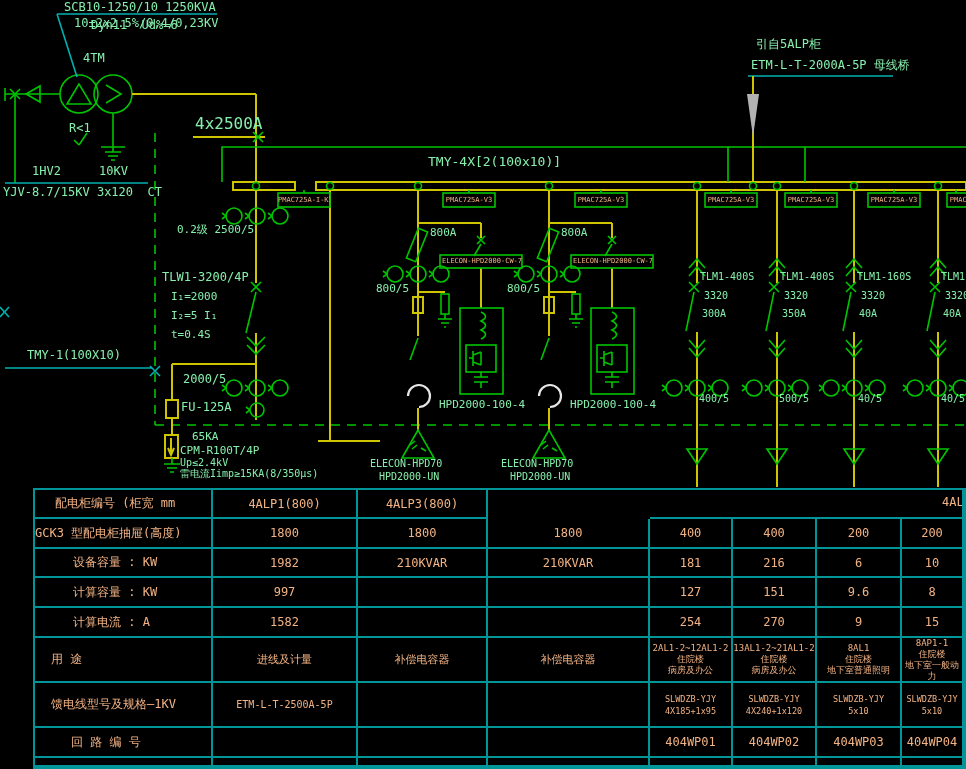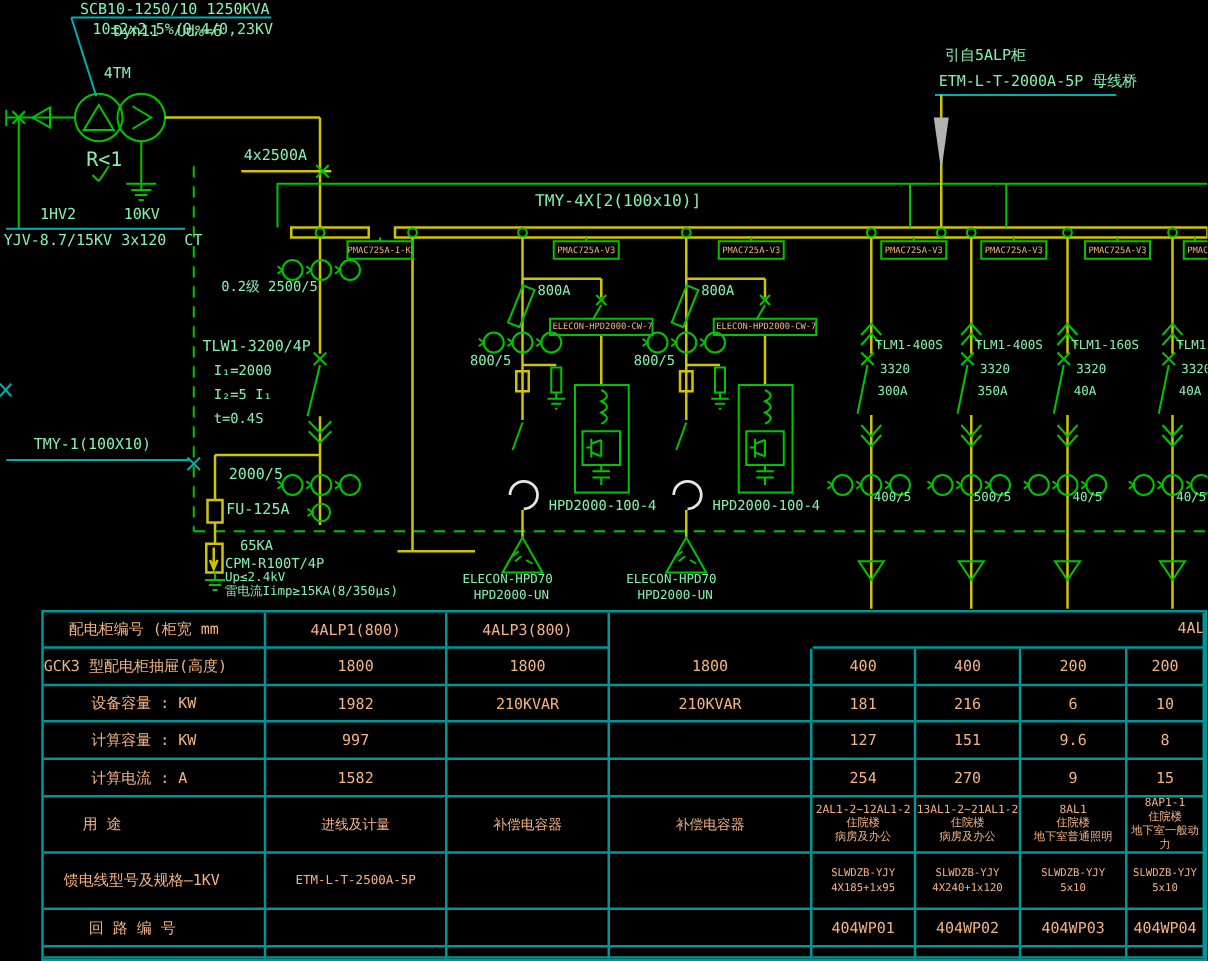--- a/index.html
+++ b/index.html
@@ -170,25 +170,25 @@
     <path class="c" d="M748 76 H893"></path>
     <path class="y" d="M753 76 V182"></path>
     <polygon class="gf" points="747,94 759,94 753,137"></polygon>
   </g>
 </svg>
 
 <div class="lbl" style="left:64px;top:1px;font-size:12px">SCB10-1250/10 1250KVA</div>
 <div class="lbl" style="left:74px;top:17px;font-size:12px">10±2x2.5%/0,4/0,23KV</div>
 <div class="lbl" style="left:91px;top:19px;font-size:12px">Dyn11  Ud%=6</div>
 <div class="lbl" style="left:83px;top:52px;font-size:12px">4TM</div>
-<div class="lbl" style="left:69px;top:122px;font-size:16px">R&lt;1</div>
+<div class="lbl" style="left:69px;top:122px;font-size:12px">R&lt;1</div>
 <div class="lbl" style="left:32px;top:165px;font-size:12px">1HV2</div>
 <div class="lbl" style="left:99px;top:165px;font-size:12px">10KV</div>
 <div class="lbl" style="left:3px;top:186px;font-size:12px">YJV-8.7/15KV 3x120  CT</div>
-<div class="lbl" style="left:195px;top:118px;font-size:12px">4x2500A</div>
+<div class="lbl" style="left:195px;top:118px;font-size:16px">4x2500A</div>
 <div class="lbl" style="left:177px;top:224px">0.2级 2500/5</div>
 <div class="lbl" style="left:162px;top:271px;font-size:12px">TLW1-3200/4P</div>
 <div class="lbl" style="left:171px;top:291px">I₁=2000</div>
 <div class="lbl" style="left:171px;top:310px">I₂=5 I₁</div>
 <div class="lbl" style="left:171px;top:329px">t=0.4S</div>
 <div class="lbl" style="left:27px;top:349px;font-size:12px">TMY-1(100X10)</div>
 <div class="lbl" style="left:183px;top:373px;font-size:12px">2000/5</div>
 <div class="lbl" style="left:181px;top:401px;font-size:12px">FU-125A</div>
 <div class="lbl" style="left:192px;top:431px">65KA</div>
 <div class="lbl" style="left:180px;top:445px">CPM-R100T/4P</div>
@@ -275,21 +275,21 @@
 
   <div class="td th" style="padding-left:38px">计算电流 : A</div>
   <div class="td">1582</div>
   <div class="td"></div>
   <div class="td"></div>
   <div class="td">254</div>
   <div class="td">270</div>
   <div class="td">9</div>
   <div class="td">15</div>
 
-  <div class="td th" style="padding-left:31px">用  途</div>
+  <div class="td th" style="padding-left:16px">用  途</div>
   <div class="td" style="font-size:11px">进线及计量</div>
   <div class="td" style="font-size:11px">补偿电容器</div>
   <div class="td" style="font-size:11px">补偿电容器</div>
   <div class="td pre small">2AL1-2~12AL1-2
 住院楼
 病房及办公</div>
   <div class="td pre small">13AL1-2~21AL1-2
 住院楼
 病房及办公</div>
   <div class="td pre small">8AL1

